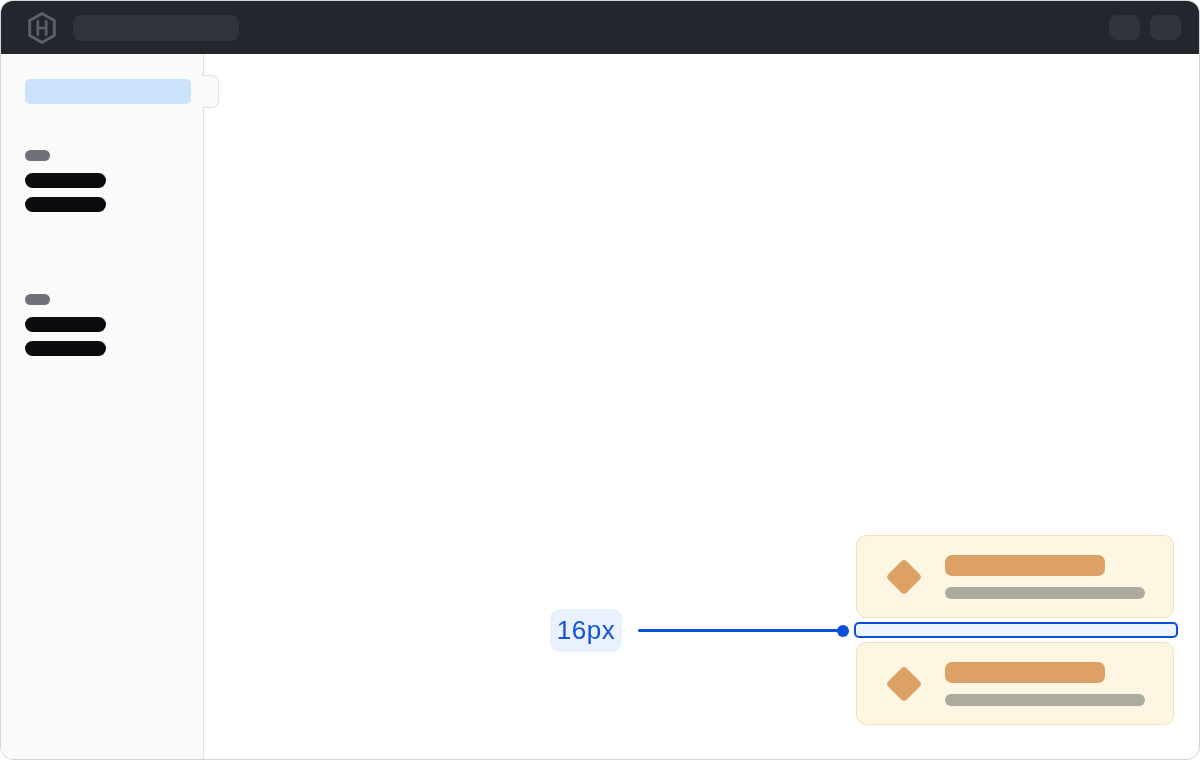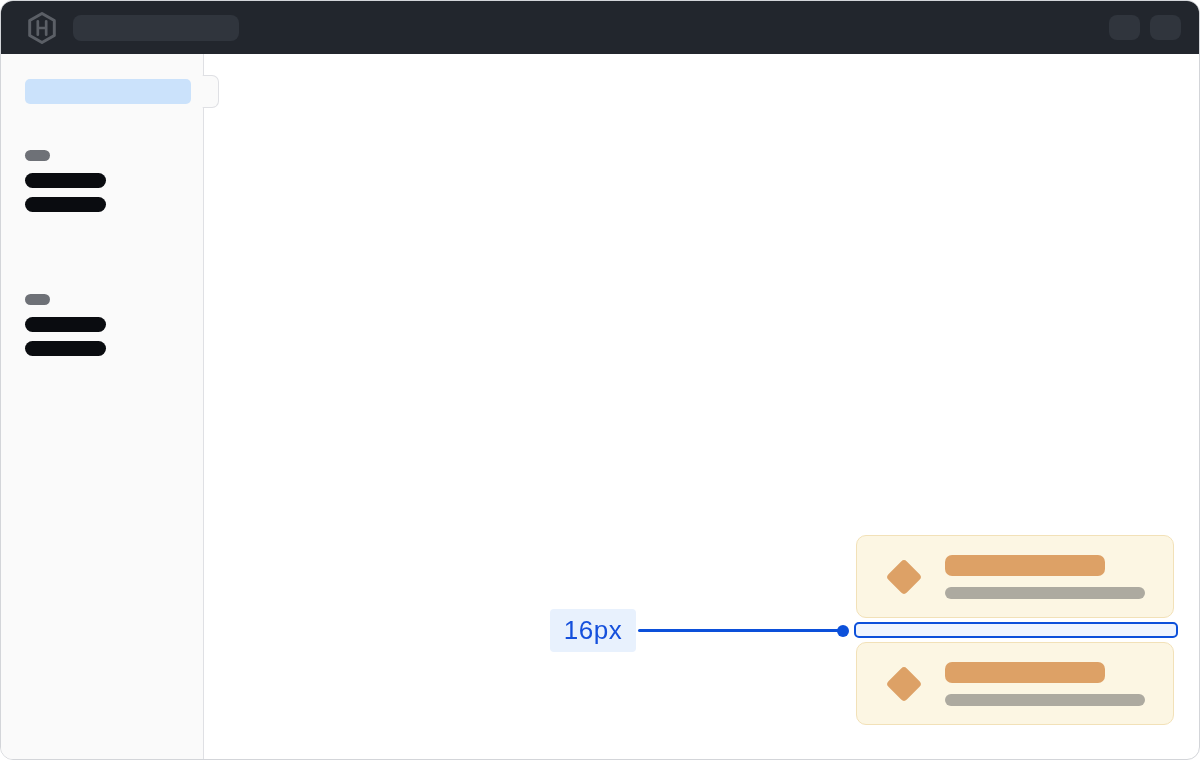--- a/index.html
+++ b/index.html
@@ -89,22 +89,22 @@
   }
   .meas-line {
     position:absolute; left:637px; top:628px; width:203px; height:3px;
     background:#0c50da; border-radius:1.5px;
   }
   .meas-dot {
     position:absolute; left:836px; top:624px; width:12px; height:12px;
     background:#0c50da; border-radius:50%;
   }
   .meas-pill {
-    position:absolute; left:549px; top:608px; width:86px; height:43px;
-    background:#e8f1fd; border-radius:4px;
+    position:absolute; left:549px; top:608px; width:72px; height:43px;
+    background:#e8f1fd; border-radius:10px;
     display:flex; align-items:center; justify-content:center;
     color:#1550dc; font-size:26px; font-weight:500; letter-spacing:0.5px;
   }
 </style>
 </head>
 <body>
 
 <div class="window">
 
   <div class="topbar">

